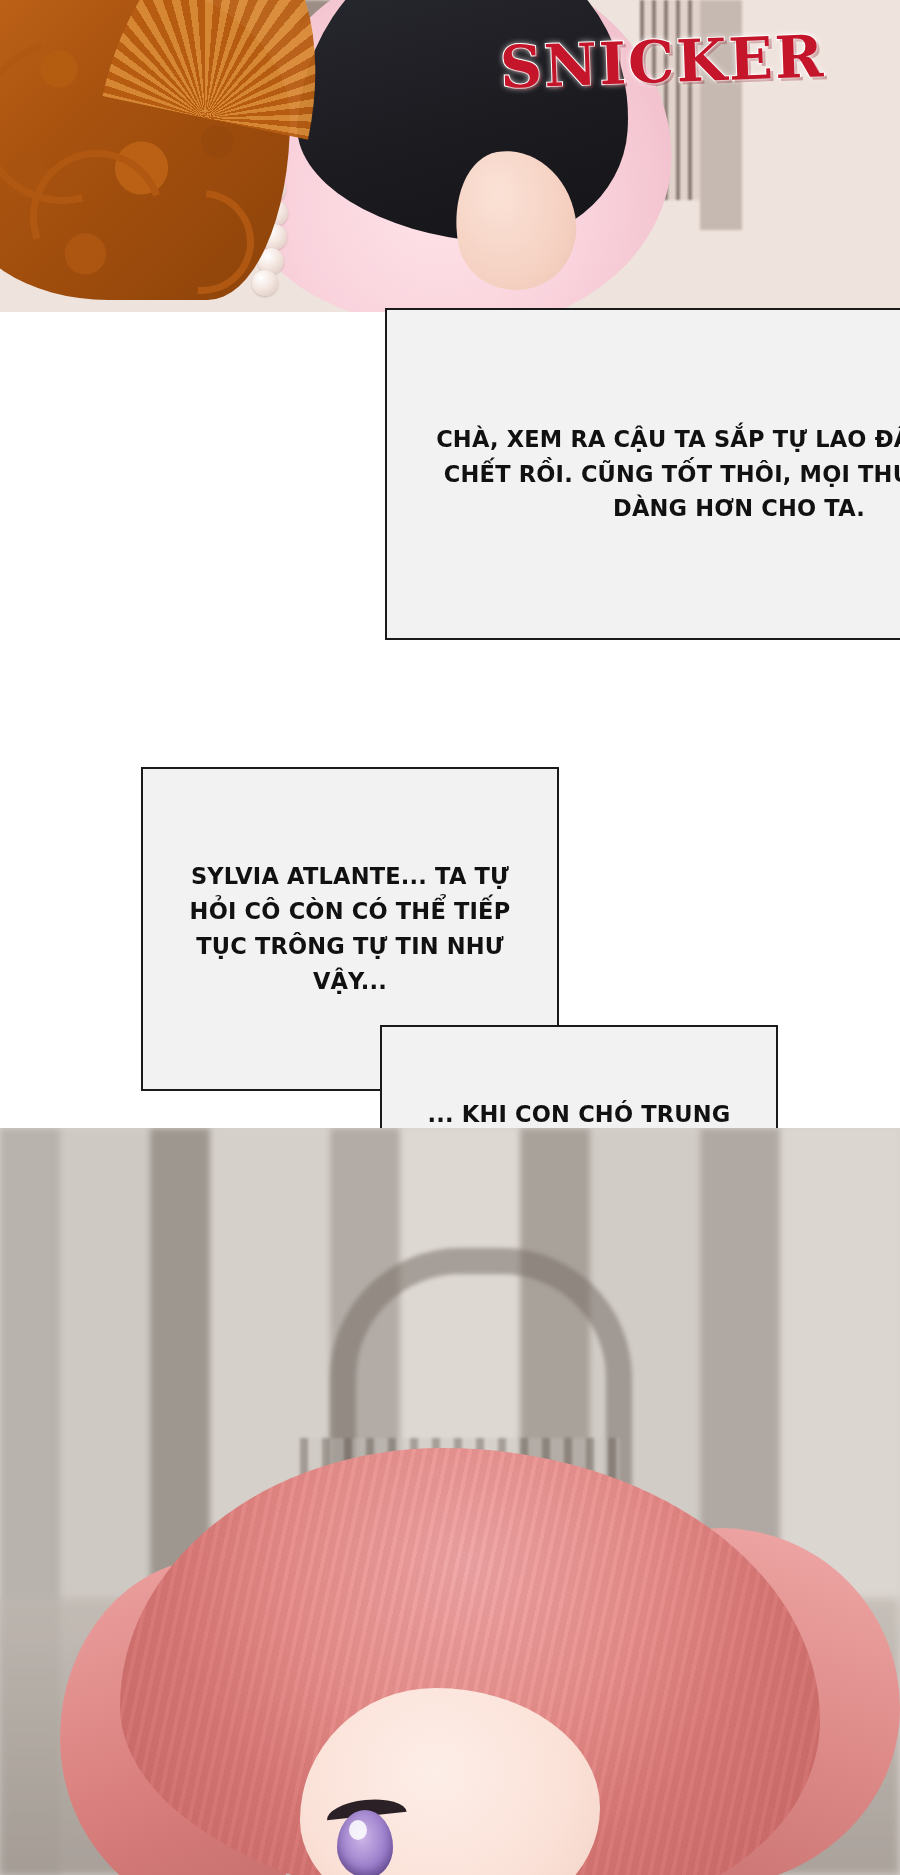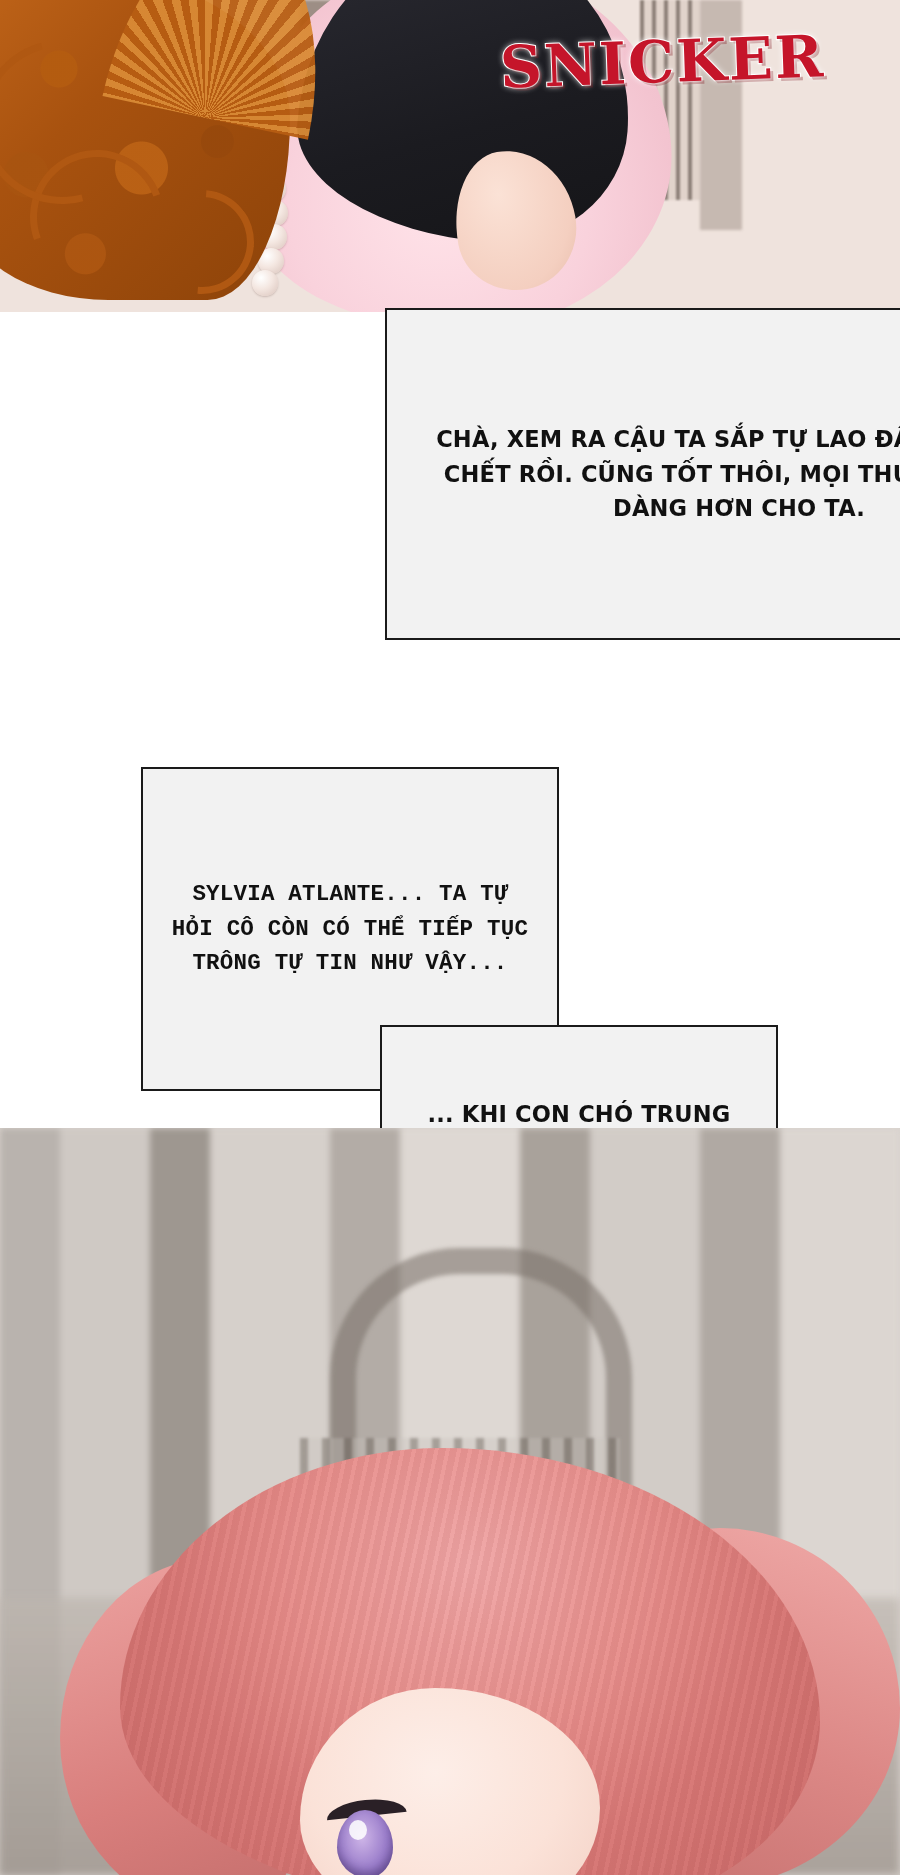--- a/index.html
+++ b/index.html
@@ -165,21 +165,21 @@
     color: #111111;
     font-family: "DejaVu Sans", sans-serif;
     font-weight: 700;
     font-size: 22.5px;
     line-height: 1.55;
     letter-spacing: 0.2px;
     padding: 14px 26px;
   }
   .box .txt { display: block; width: 100%; }
   .box-1 { left: 385px; top: 308px; width: 710px; height: 334px; }
-  .box-2 { left: 141px; top: 767px; width: 418px; height: 324px; font-family: Liberation Mono, monospace; }
+  .box-2 { left: 141px; top: 767px; width: 418px; height: 324px; }
   .box-3 { left: 380px; top: 1025px; width: 398px; height: 284px; }
 
   .box-1 { left: 385px; top: 308px; width: 708px; height: 332px; }
 
   
   .white-gap { position: absolute; background: #ffffff; }
 
   
   .panel-bottom {
     position: absolute;

